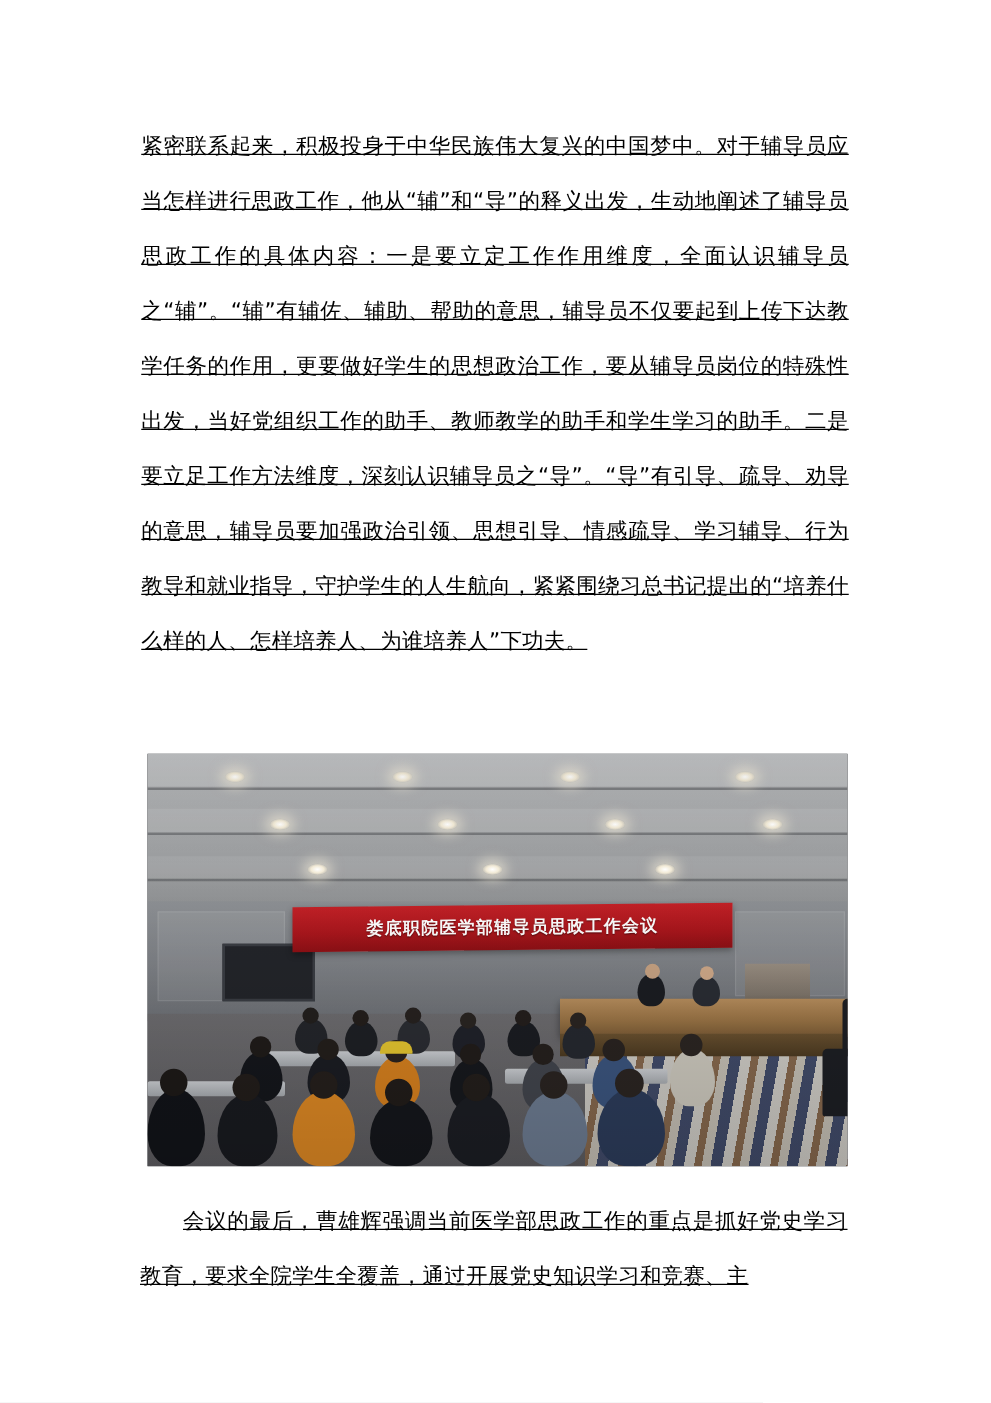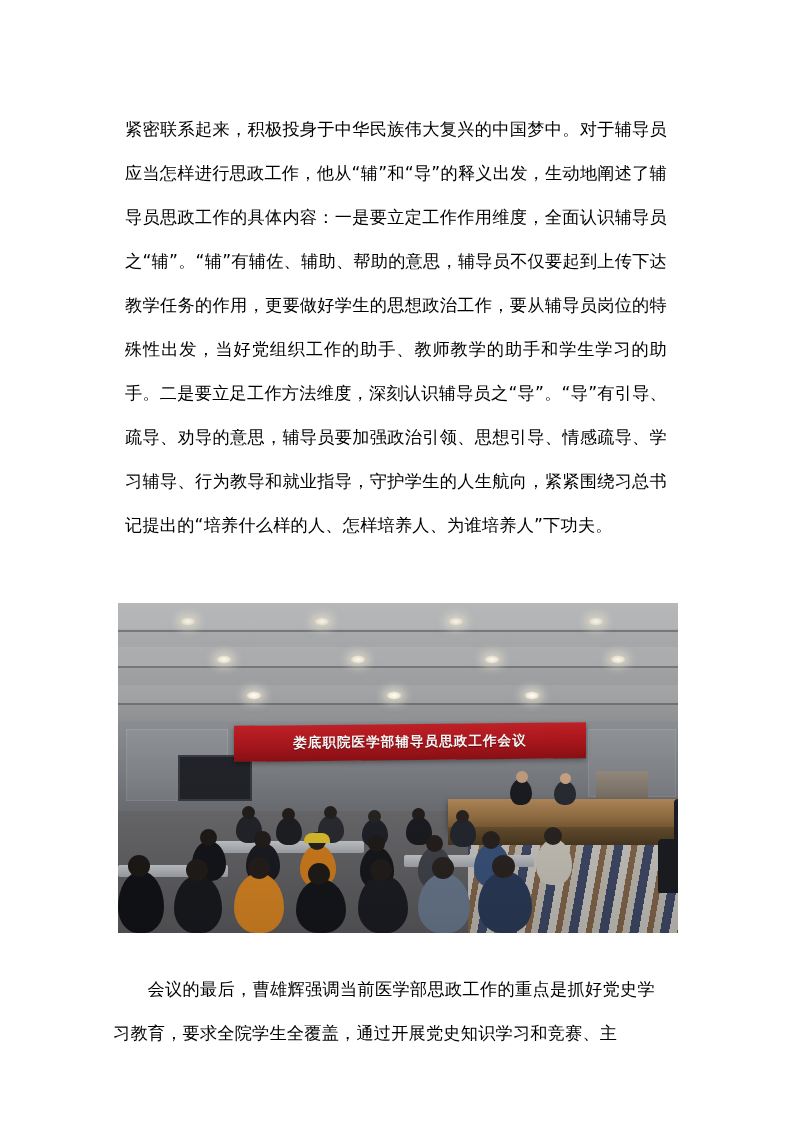--- a/index.html
+++ b/index.html
@@ -22,21 +22,22 @@
     top: 95px;
     width: 566px;
   }
   .para {
     font-size: 17.2px;
     line-height: 44px;
     color: #000000;
     text-align: justify;
     text-justify: inter-ideograph;
     letter-spacing: 0.2px;
-    margin: 12px;
+    margin: 0;
+    text-decoration: underline;
   }
   .para.indent {
     text-indent: 2em;
   }
   
   .photo-wrap {
     position: absolute;
     left: 118px;
     top: 603px;
     width: 560px;
@@ -165,21 +166,21 @@
     border-radius: 2px;
   }
   .photo-dark-overlay {
     position: absolute;
     inset: 0;
     background: linear-gradient(180deg, rgba(0,0,0,0.06) 0%, rgba(0,0,0,0.0) 28%, rgba(0,0,0,0.18) 100%);
     pointer-events: none;
   }
   .bottom-para {
     position: absolute;
-    left: 101px;
+    left: 112px;
     top: 955px;
     width: 566px;
   }
 </style>
 </head>
 <body>
 
 <div class="page">
 
   <div class="content">

